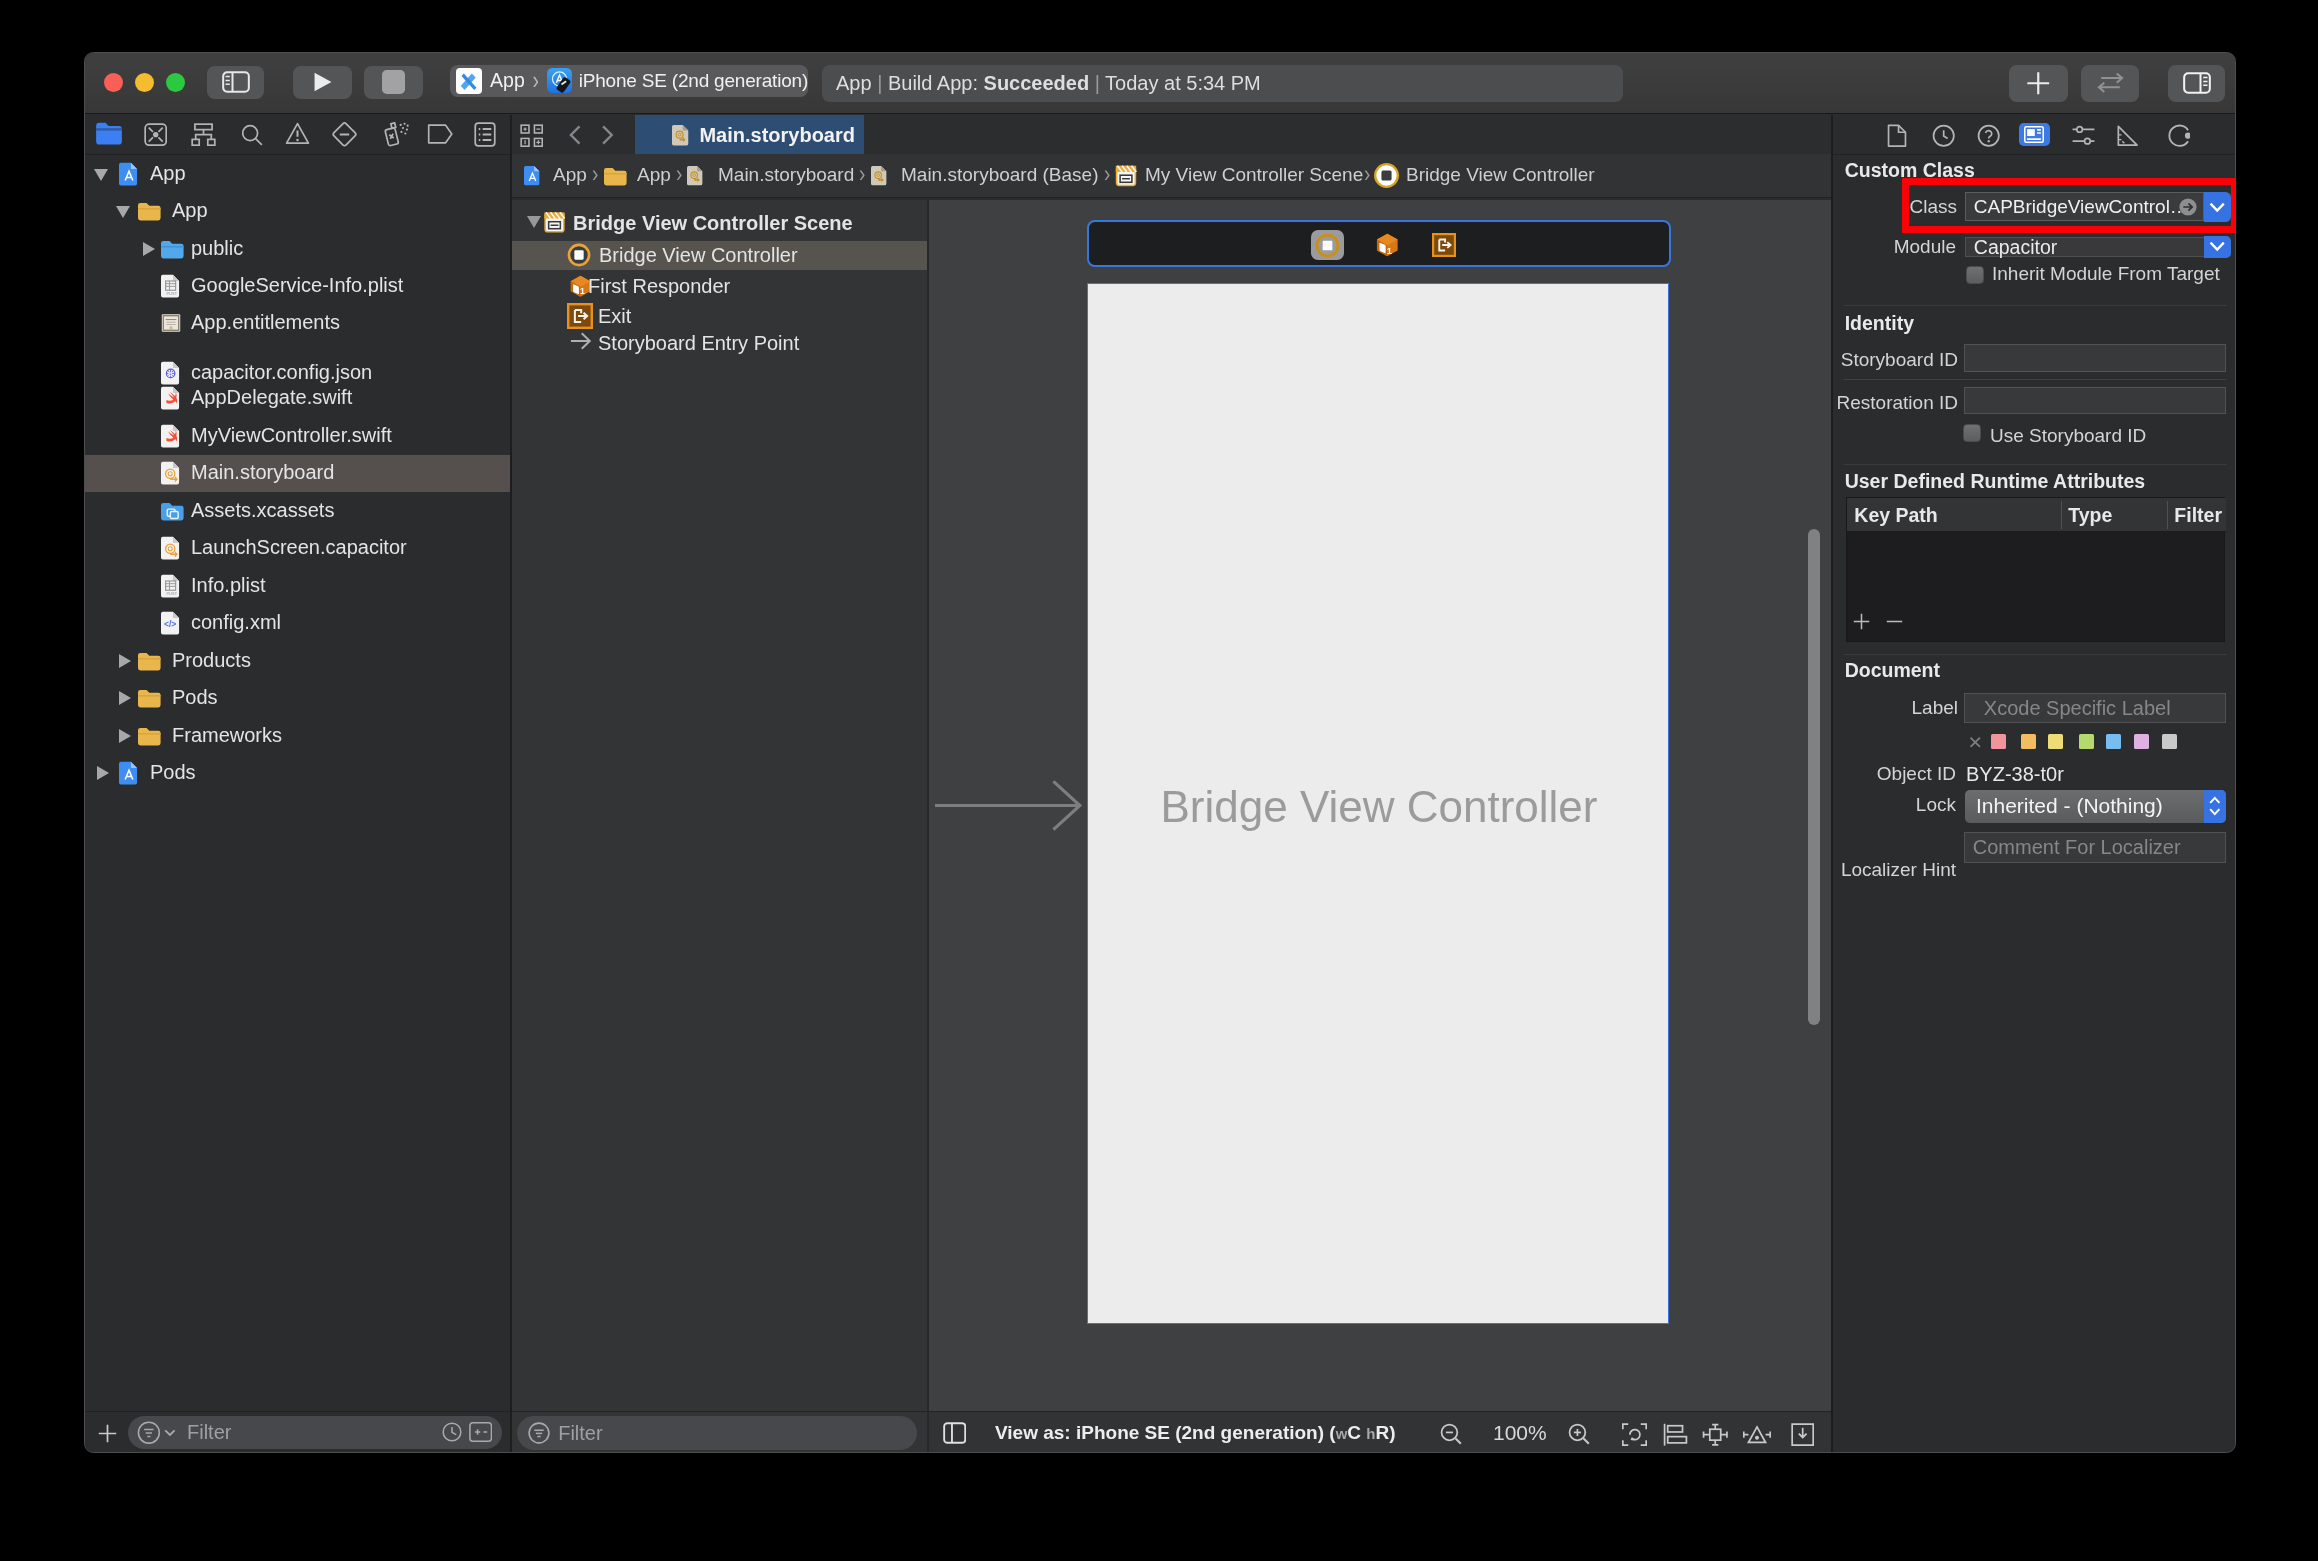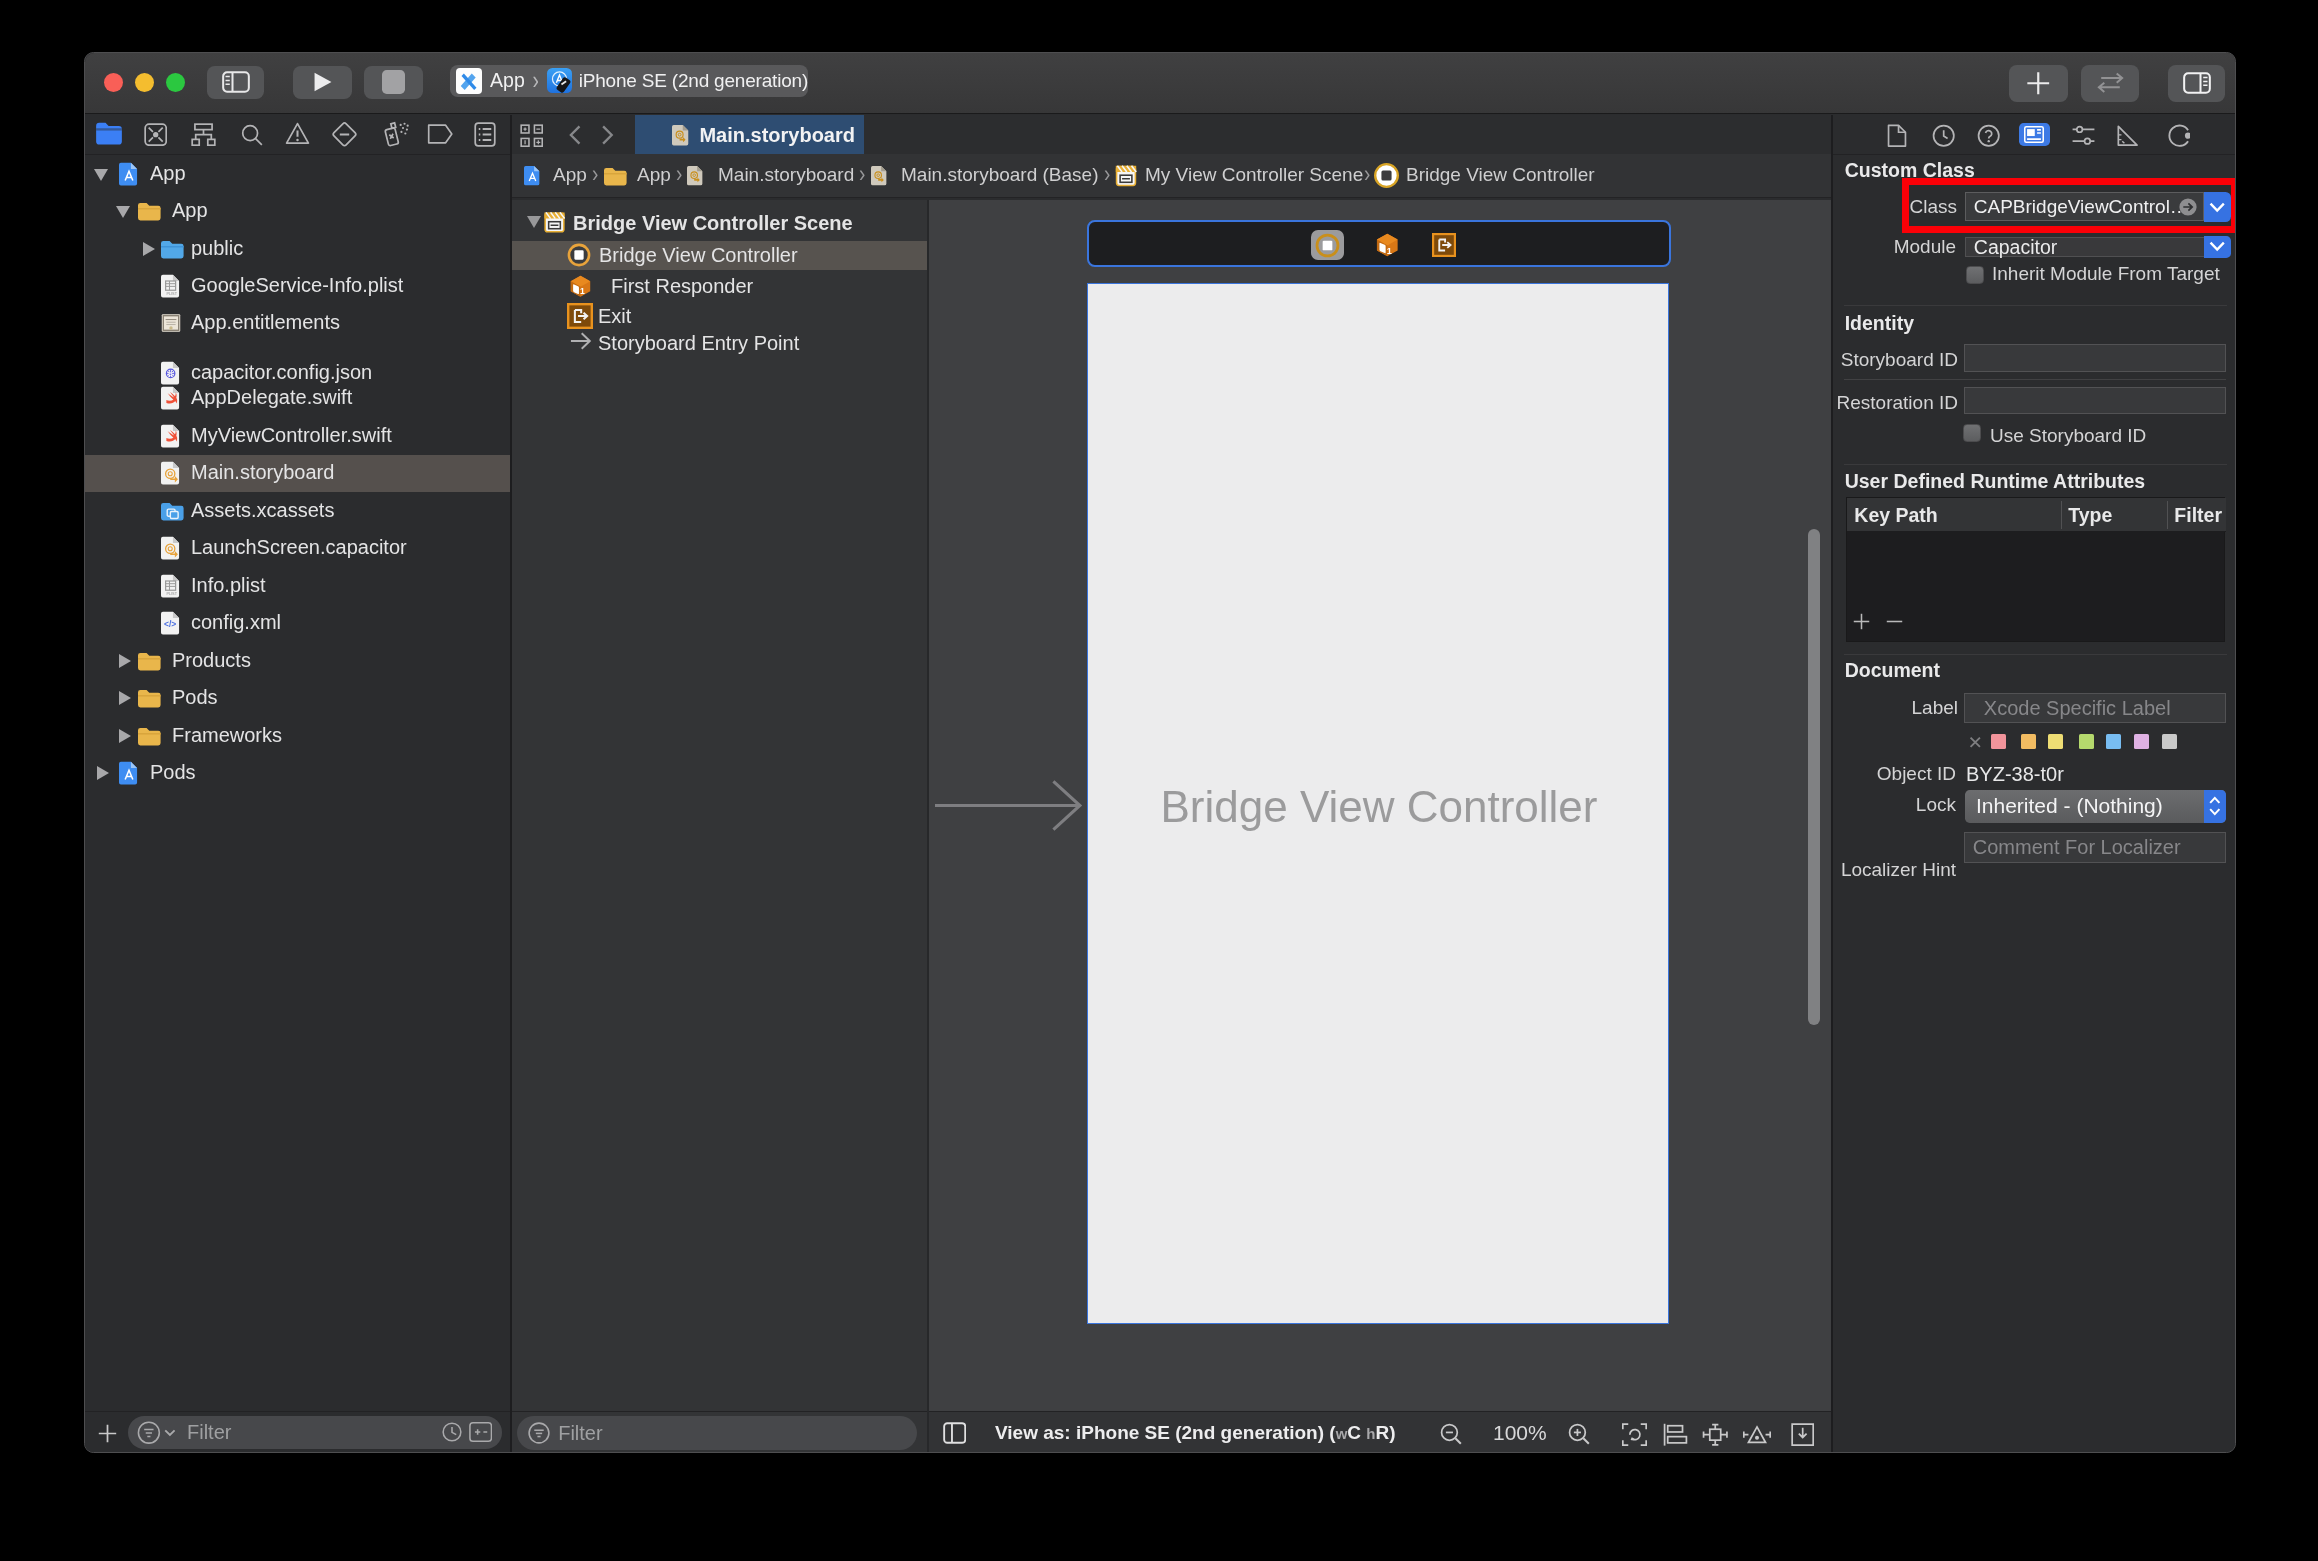--- a/index.html
+++ b/index.html
@@ -65,20 +65,23 @@
         <svg width="25" height="25" viewBox="0 0 32 32">
             <circle cx="16" cy="14" r="9" stroke="#fff" stroke-width="1.6" fill="none" opacity=".85"></circle>
             <path d="M12 19 L16 9 L20 19 M13.5 16 H18.5" stroke="#fff" stroke-width="1.8" fill="none"></path>
             <rect x="16" y="12" width="11" height="19" rx="3" transform="rotate(35 21 21)" fill="#161618"></rect>
             <path d="M18.5 21 l6 -4" stroke="#e8e8e8" stroke-width="2.4"></path>
           </svg>
       </div>
       <span style="flex:none;margin-left:7px;font-size:19px;color:#f0f0f1;white-space:nowrap;letter-spacing:-0.2px;">iPhone SE (2nd generation)</span>
     </div>
 
+    <div class="abs" style="left:737px;top:11.7px;width:801px;height:37px;background:#4c4d4f;border-radius:7.8px;display:flex;align-items:center;">
+      <span style="margin-left:14px;font-size:20px;color:#dededf;">App <span style="color:#9b9b9d;">|</span> Build App: <b>Succeeded</b> <span style="color:#9b9b9d;">|</span> Today at 5:34 PM</span>
+    </div>
 
     <div class="abs tbtn" style="left:1924px;top:11.7px;width:59px;height:37px;">
       <svg width="26.5" height="26.5" viewBox="0 0 34 34">
           <line x1="17" y1="3" x2="17" y2="31" stroke="#ececed" stroke-width="2.8"></line>
           <line x1="3" y1="17" x2="31" y2="17" stroke="#ececed" stroke-width="2.8"></line>
         </svg>
     </div>
     <div class="abs tbtn" style="left:1996px;top:11.7px;width:58px;height:37px;">
       <svg width="31" height="23.4" viewBox="0 0 40 30">
           <path d="M8 9 H34 M28 3 l7 6 l-7 6" stroke="#929294" stroke-width="2.6" fill="none"></path>
@@ -479,21 +482,21 @@
     <div class="orow" style="top:71px;height:30px;">
       <span class="abs" style="left:59px;top:3.9px;">
           <svg width="21" height="22.6" viewBox="0 0 27 29" style="font-size:26px">
             <path d="M13.5 1 L26 8 V21 L13.5 28 L1 21 V8 Z" fill="#d87716"></path>
             <path d="M13.5 1 L26 8 L13.5 15 L1 8 Z" fill="#e8891f"></path>
             <path d="M13.5 15 V28 L1 21 V8 Z" fill="#c26a12"></path>
             <rect x="4" y="11.5" width="7.5" height="10" rx="1.2" fill="#fff" transform="skewY(24)" transform-origin="4 11.5"></rect>
             <text x="13" y="25" font-size="11" font-weight="bold" fill="#fff">1</text>
           </svg>
         </span>
-      <span class="abs" style="left:100px;top:3.9px;white-space:nowrap;">First Responder</span>
+      <span class="abs" style="left:77px;top:3.9px;white-space:nowrap;">First Responder</span>
     </div>
     <div class="orow" style="top:101px;height:30px;">
       <span class="abs" style="left:56px;top:2.3px;">
           <svg width="26" height="26" viewBox="0 0 33 33">
             <rect x="1.5" y="1.5" width="30" height="30" fill="#7e4a0a" stroke="#e8921e" stroke-width="3"></rect>
             <path d="M10 9 h8 v4 M18 24 h-8 v-15" stroke="#f2f2f2" stroke-width="2.6" fill="none"></path>
             <path d="M14 16.5 h10 M21 12.5 l4.5 4 l-4.5 4" stroke="#f2f2f2" stroke-width="2.6" fill="none"></path>
           </svg>
         </span>
       <span class="abs" style="left:87px;top:3.9px;white-space:nowrap;">Exit</span>

